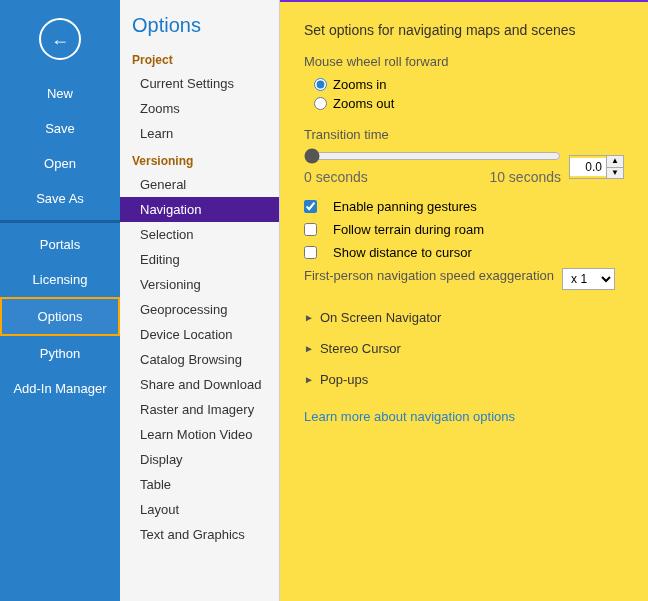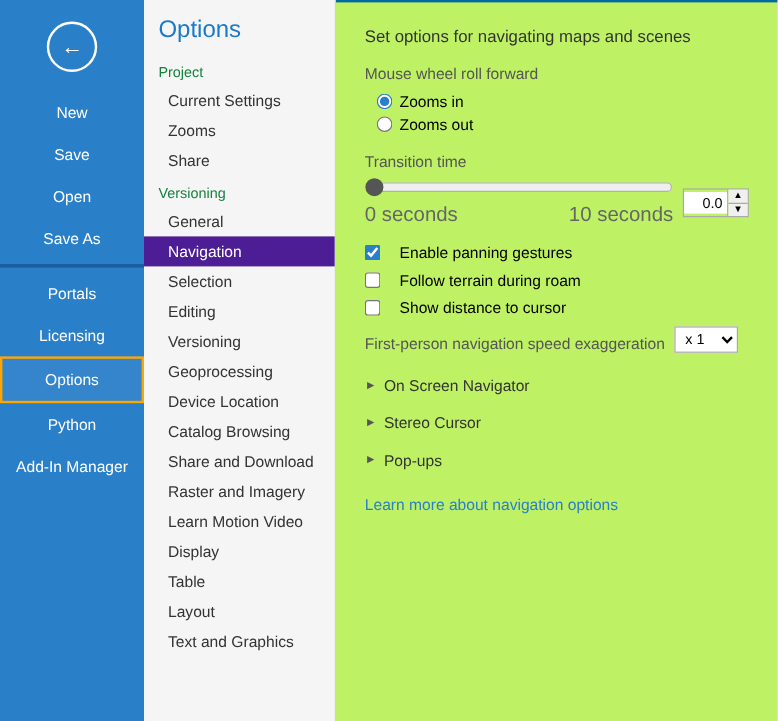--- a/index.html
+++ b/index.html
@@ -19,51 +19,51 @@
 
     
     .mid-panel { width: 160px; background: #f5f5f5; border-right: 1px solid #d0d0d0; flex-shrink: 0; display: flex; flex-direction: column; }
 
     .mid-panel-title { font-size: 20px; color: #1a7ac9; font-weight: 400; padding: 14px 12px 8px 12px; }
 
     .mid-panel-scroll { overflow-y: auto; flex: 1; }
     .mid-panel-scroll::-webkit-scrollbar { width: 8px; }
     .mid-panel-scroll::-webkit-scrollbar-thumb { background: #bbb; border-radius: 4px; }
 
-    .group-label { font-size: 12px; font-weight: 400; color: #15803d; padding: 8px 12px 4px 12px; }
+    .group-label { font-size: 12px; font-weight: 700; color: #a16207; padding: 8px 12px 4px 12px; }
     .nav-item { padding: 5px 12px 5px 20px; cursor: pointer; color: #333; font-size: 13px; }
     .nav-item.selected { background: #4c1d95; color: white; }
 
     
-    .content-panel { flex: 1; background: #bef264; padding: 20px 24px; overflow-y: auto; border-top: 2px solid #0369a1; }
+    .content-panel { flex: 1; background: #fde047; padding: 20px 24px; overflow-y: auto; border-top: 2px solid #6d28d9; }
 
     .content-title { font-size: 14px; color: #333; margin-bottom: 16px; }
 
     .section-label { font-size: 13px; color: #555; margin-bottom: 8px; }
 
     .radio-group { margin-bottom: 16px; padding-left: 10px; }
     .radio-row { display: flex; align-items: center; gap: 6px; margin-bottom: 4px; }
     .radio-row input[type=radio] { accent-color: #2a7fc9; }
 
     .transition-section { margin-bottom: 14px; }
     .transition-label { font-size: 13px; color: #555; margin-bottom: 6px; }
     .slider-row { display: flex; align-items: center; gap: 8px; }
     .slider-container { flex: 1; position: relative; }
     input[type=range] { width: 100%; accent-color: #555; }
-    .slider-labels { display: flex; justify-content: space-between; font-size: 17px; color: #666; margin-top: 2px; }
+    .slider-labels { display: flex; justify-content: space-between; font-size: 14px; color: #666; margin-top: 2px; }
     .spinner-box { display: flex; align-items: center; border: 1px solid #aaa; }
     .spinner-input { width: 36px; border: none; outline: none; padding: 2px 4px; font-size: 12px; text-align: right; }
     .spinner-btns { display: flex; flex-direction: column; border-left: 1px solid #aaa; }
     .spinner-btn { width: 16px; height: 11px; background: #f0f0f0; border: none; cursor: pointer; font-size: 8px; display: flex; align-items: center; justify-content: center; line-height: 1; }
     .spinner-btn + .spinner-btn { border-top: 1px solid #aaa; }
 
     .checkbox-row { display: flex; align-items: center; gap: 16px; margin-bottom: 8px; }
     .checkbox-row input[type=checkbox] { accent-color: #2a7fc9; }
 
-    .speed-row { display: flex; align-items: flex-end; gap: 8px; margin-bottom: 16px; }
+    .speed-row { display: flex; align-items: flex-start; gap: 8px; margin-bottom: 16px; }
     .speed-label { font-size: 13px; color: #555; }
     .speed-select { border: 1px solid #aaa; padding: 2px 4px; font-size: 12px; background: white; }
 
     .collapsible { margin-bottom: 8px; }
     .collapsible-header { display: flex; align-items: center; gap: 6px; cursor: pointer; color: #333; font-size: 13px; padding: 4px 0; }
     .chevron { font-size: 10px; color: #555; }
 
     .learn-link { color: #2a7fc9; font-size: 13px; text-decoration: none; margin-top: 10px; display: inline-block; cursor: pointer; }
   </style>
 </head>
@@ -84,21 +84,21 @@
     <div class="sidebar-item">Python</div>
     <div class="sidebar-item">Add-In Manager</div>
   </div>
 
   <div class="mid-panel">
     <div class="mid-panel-title">Options</div>
     <div class="mid-panel-scroll">
       <div class="group-label">Project</div>
       <div class="nav-item">Current Settings</div>
       <div class="nav-item">Zooms</div>
-      <div class="nav-item">Share</div>
+      <div class="nav-item">Learn</div>
 
       <div class="group-label">Versioning</div>
       <div class="nav-item">General</div>
       <div class="nav-item selected">Navigation</div>
       <div class="nav-item">Selection</div>
       <div class="nav-item">Editing</div>
       <div class="nav-item">Versioning</div>
       <div class="nav-item">Geoprocessing</div>
       <div class="nav-item">Device Location</div>
       <div class="nav-item">Catalog Browsing</div>

